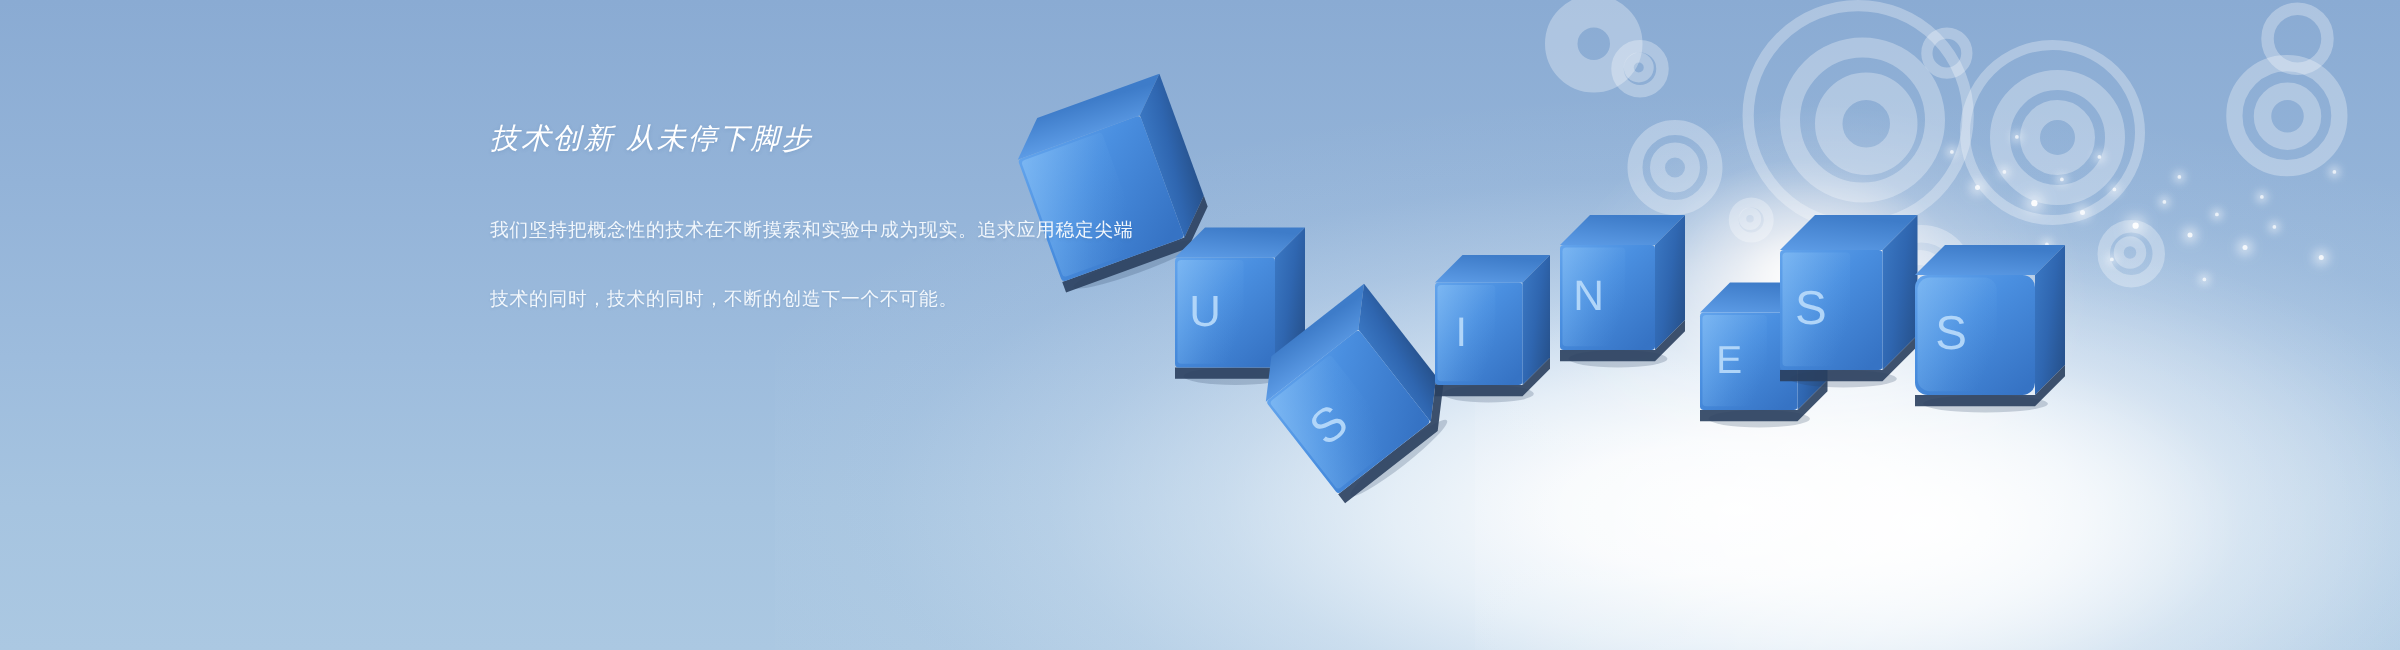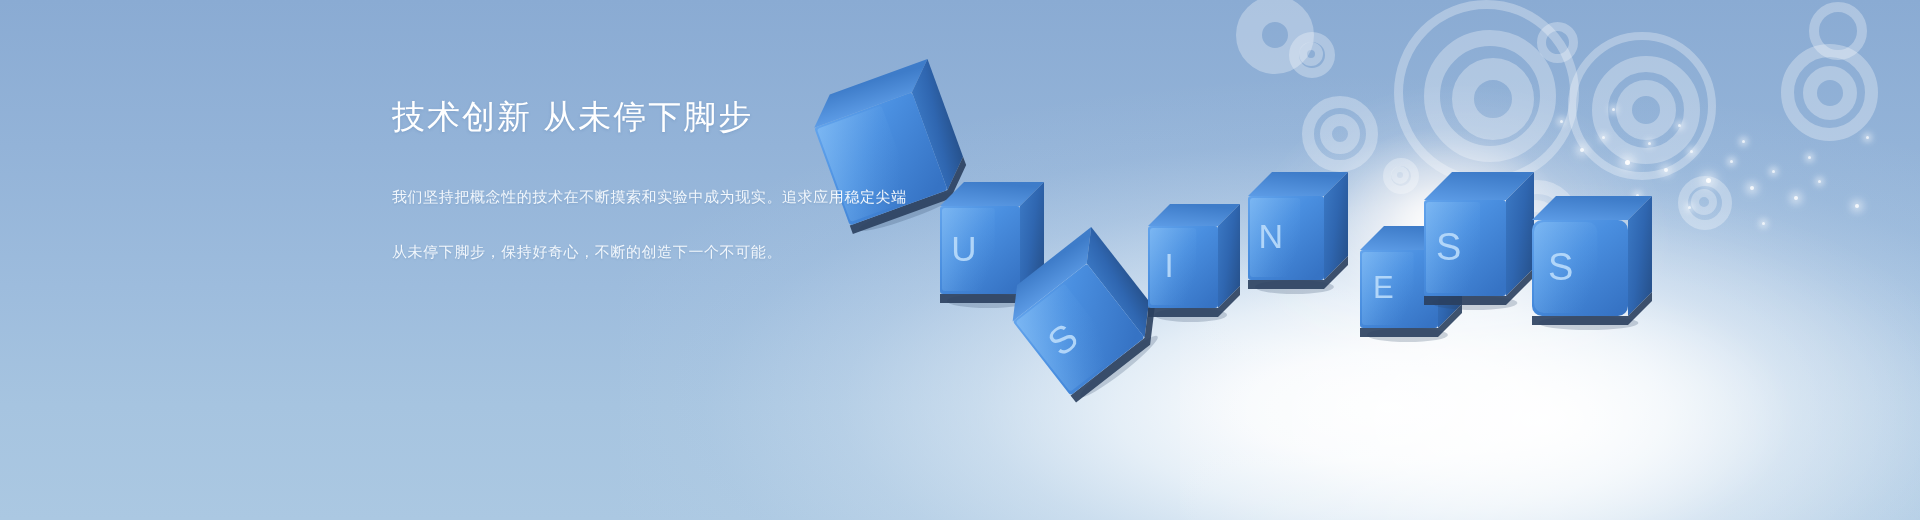--- a/index.html
+++ b/index.html
@@ -58,23 +58,24 @@
   .rings{position:absolute;top:0;left:0;width:1920px;height:520px;pointer-events:none;}
   .ring{
     position:absolute;border-radius:50%;
     border-style:solid;border-color:rgba(255,255,255,0.30);
   }
   
   .spark{position:absolute;border-radius:50%;background:#ffffff;pointer-events:none;}
   
   .copy{position:absolute;left:392px;top:97px;width:620px;}
   .headline{
-    font-size:33px;line-height:1.2;color:#ffffff;font-weight:400;
+    font-size:23px;line-height:1.2;color:#ffffff;font-weight:400;
     letter-spacing:2px;white-space:nowrap;
     text-shadow:0 1px 3px rgba(70,110,160,0.25);
+    font-style:italic;
   }
   .subcopy{
     margin-top:44px;font-size:15px;line-height:31px;color:#f2f7fc;
     font-weight:400;letter-spacing:0.6px;
     text-shadow:0 1px 2px rgba(70,110,160,0.22);
   }
   .subcopy div{white-space:nowrap;margin-top:24px;}
   
   .keys{position:absolute;top:0;left:0;width:1920px;height:520px;}
   .key{position:absolute;}
@@ -398,17 +399,17 @@
           <rect x="2" y="26" width="63.36" height="91" rx="10" ry="10" fill="url(#sheeng7)"></rect>
           <text class="klabel" x="28.799999999999997" y="83.52" font-size="38" text-anchor="middle" opacity="0.92">S</text>
   </svg>
       </div>
     </div>
 
   <div class="copy">
     <div class="headline">技术创新  从未停下脚步</div>
     <div class="subcopy">
       <div>我们坚持把概念性的技术在不断摸索和实验中成为现实。追求应用稳定尖端</div>
-      <div>从未停下脚步，保持好奇心，不断的创造下一个不可能。</div>
+      <div>技术的同时，技术的同时，不断的创造下一个不可能。</div>
     </div>
   </div>
 
 </div>
 
 </body></html>

